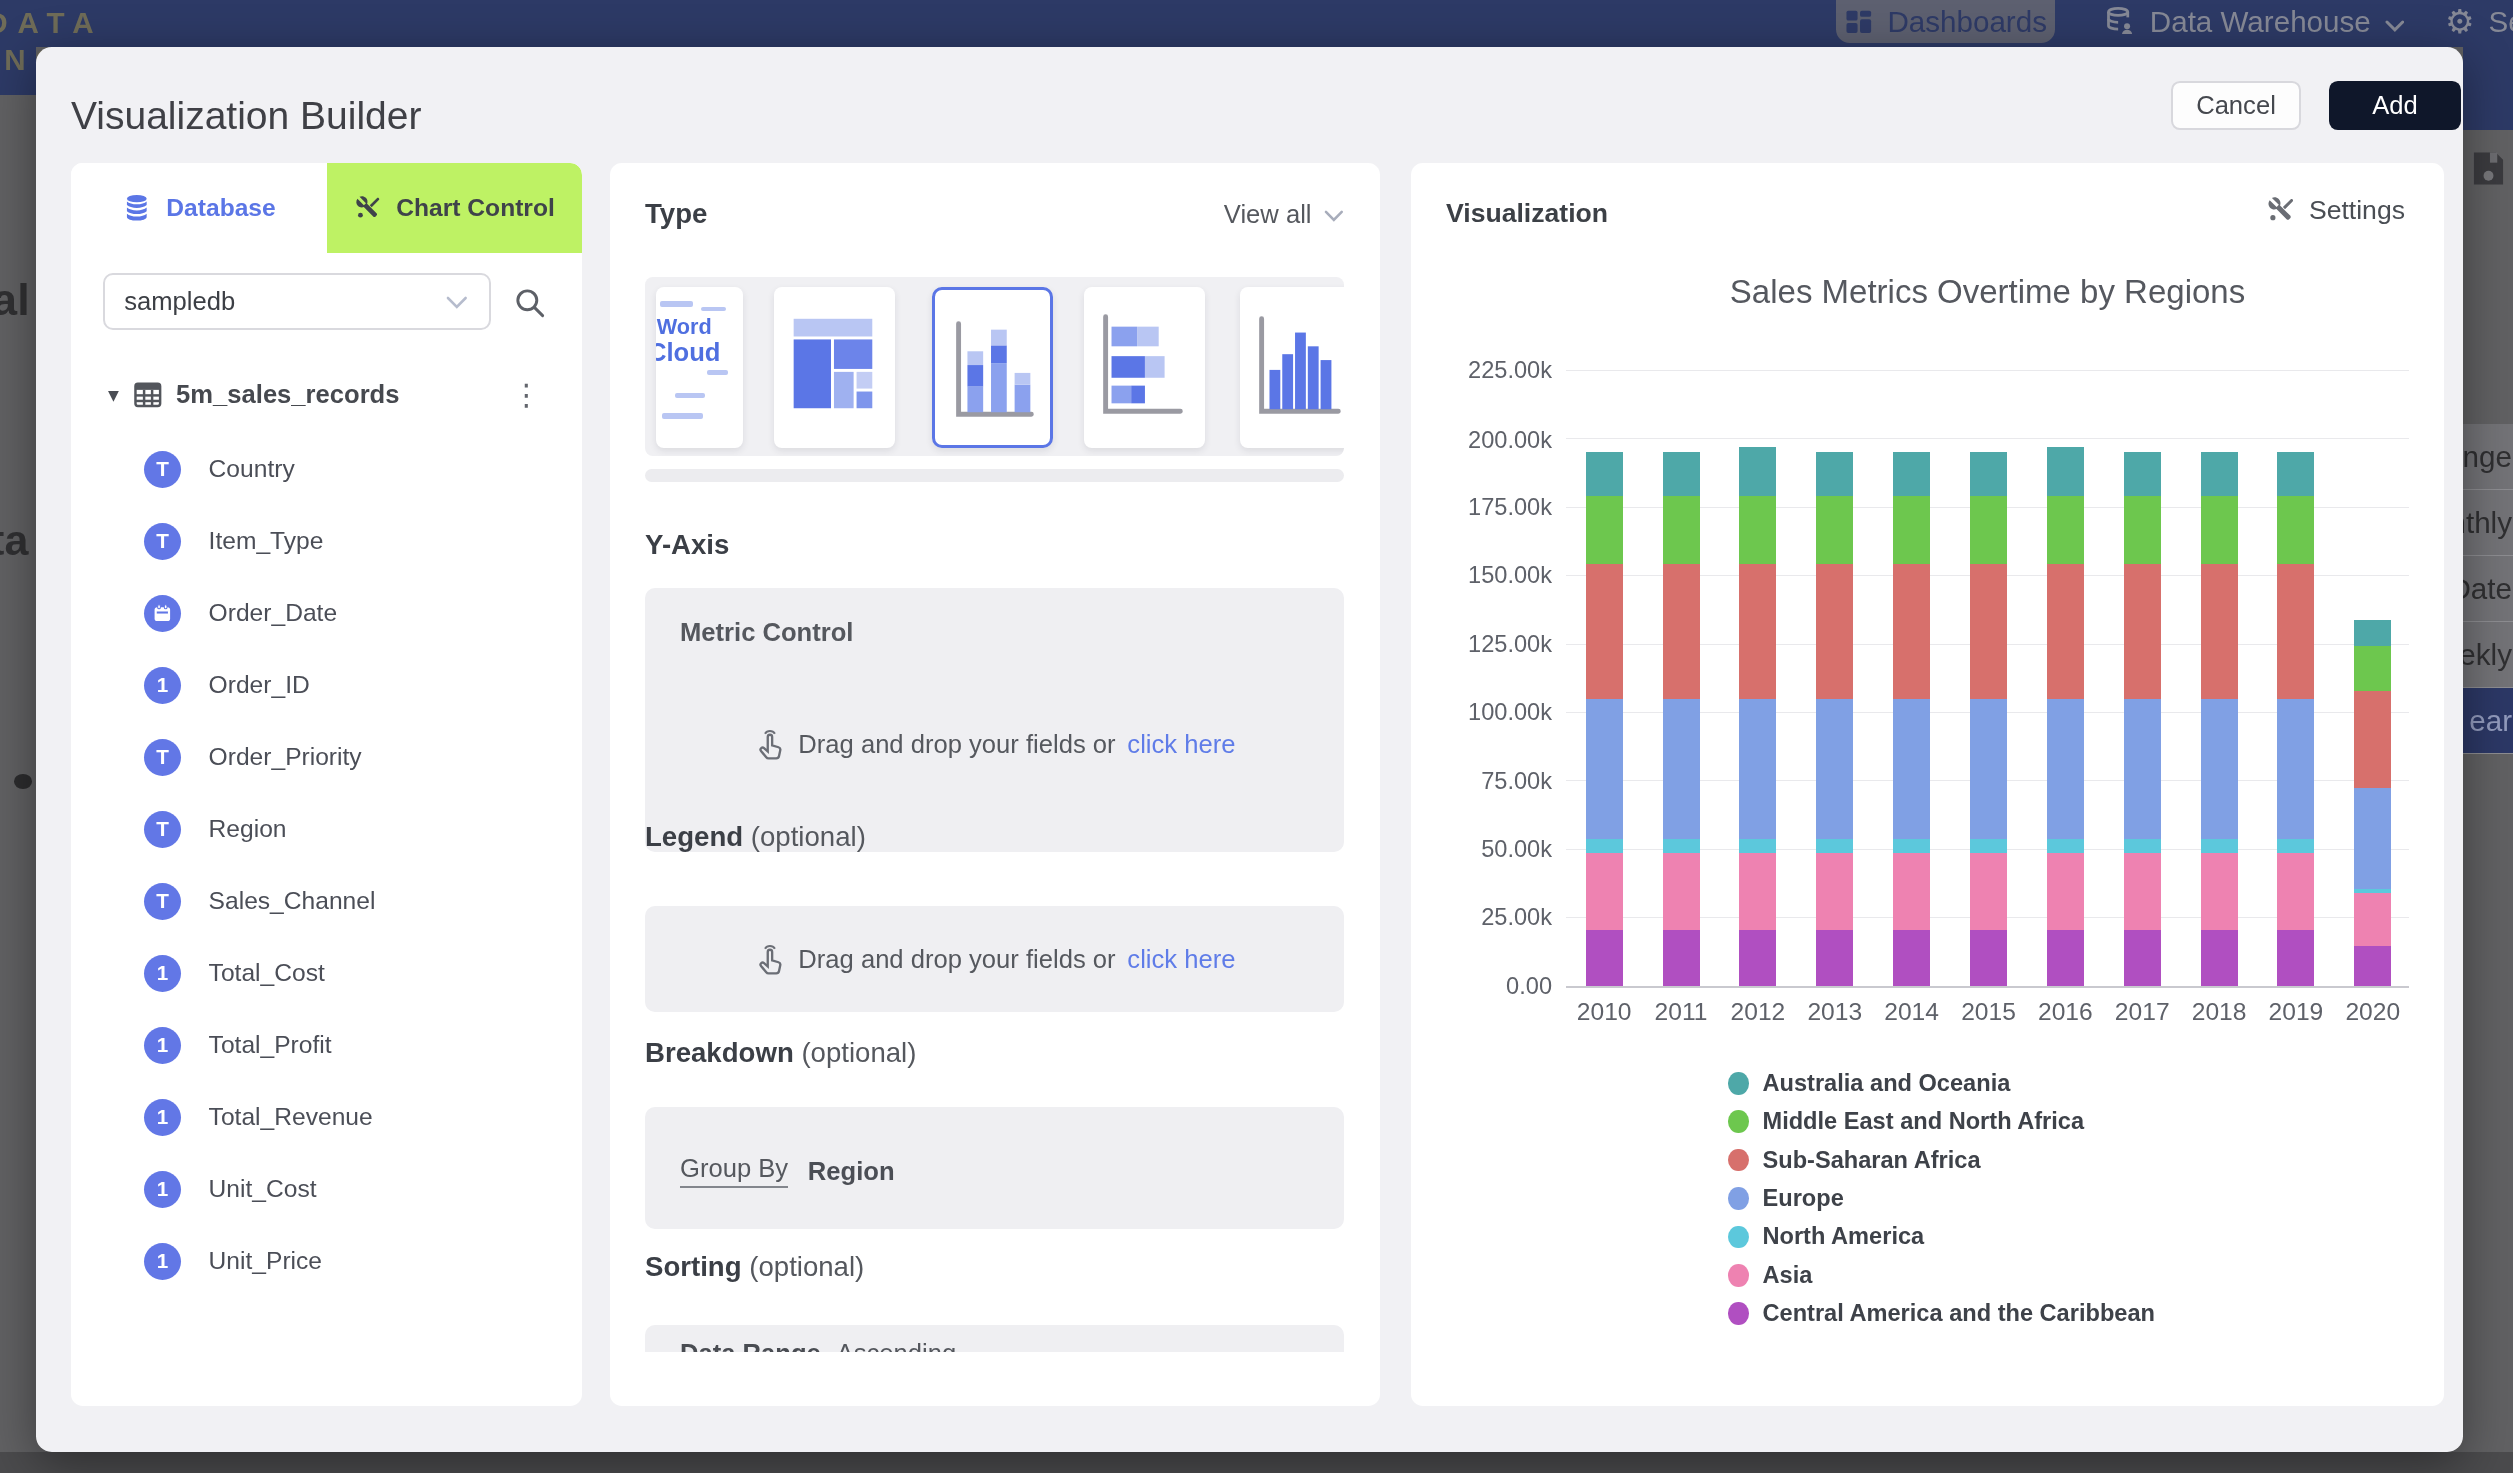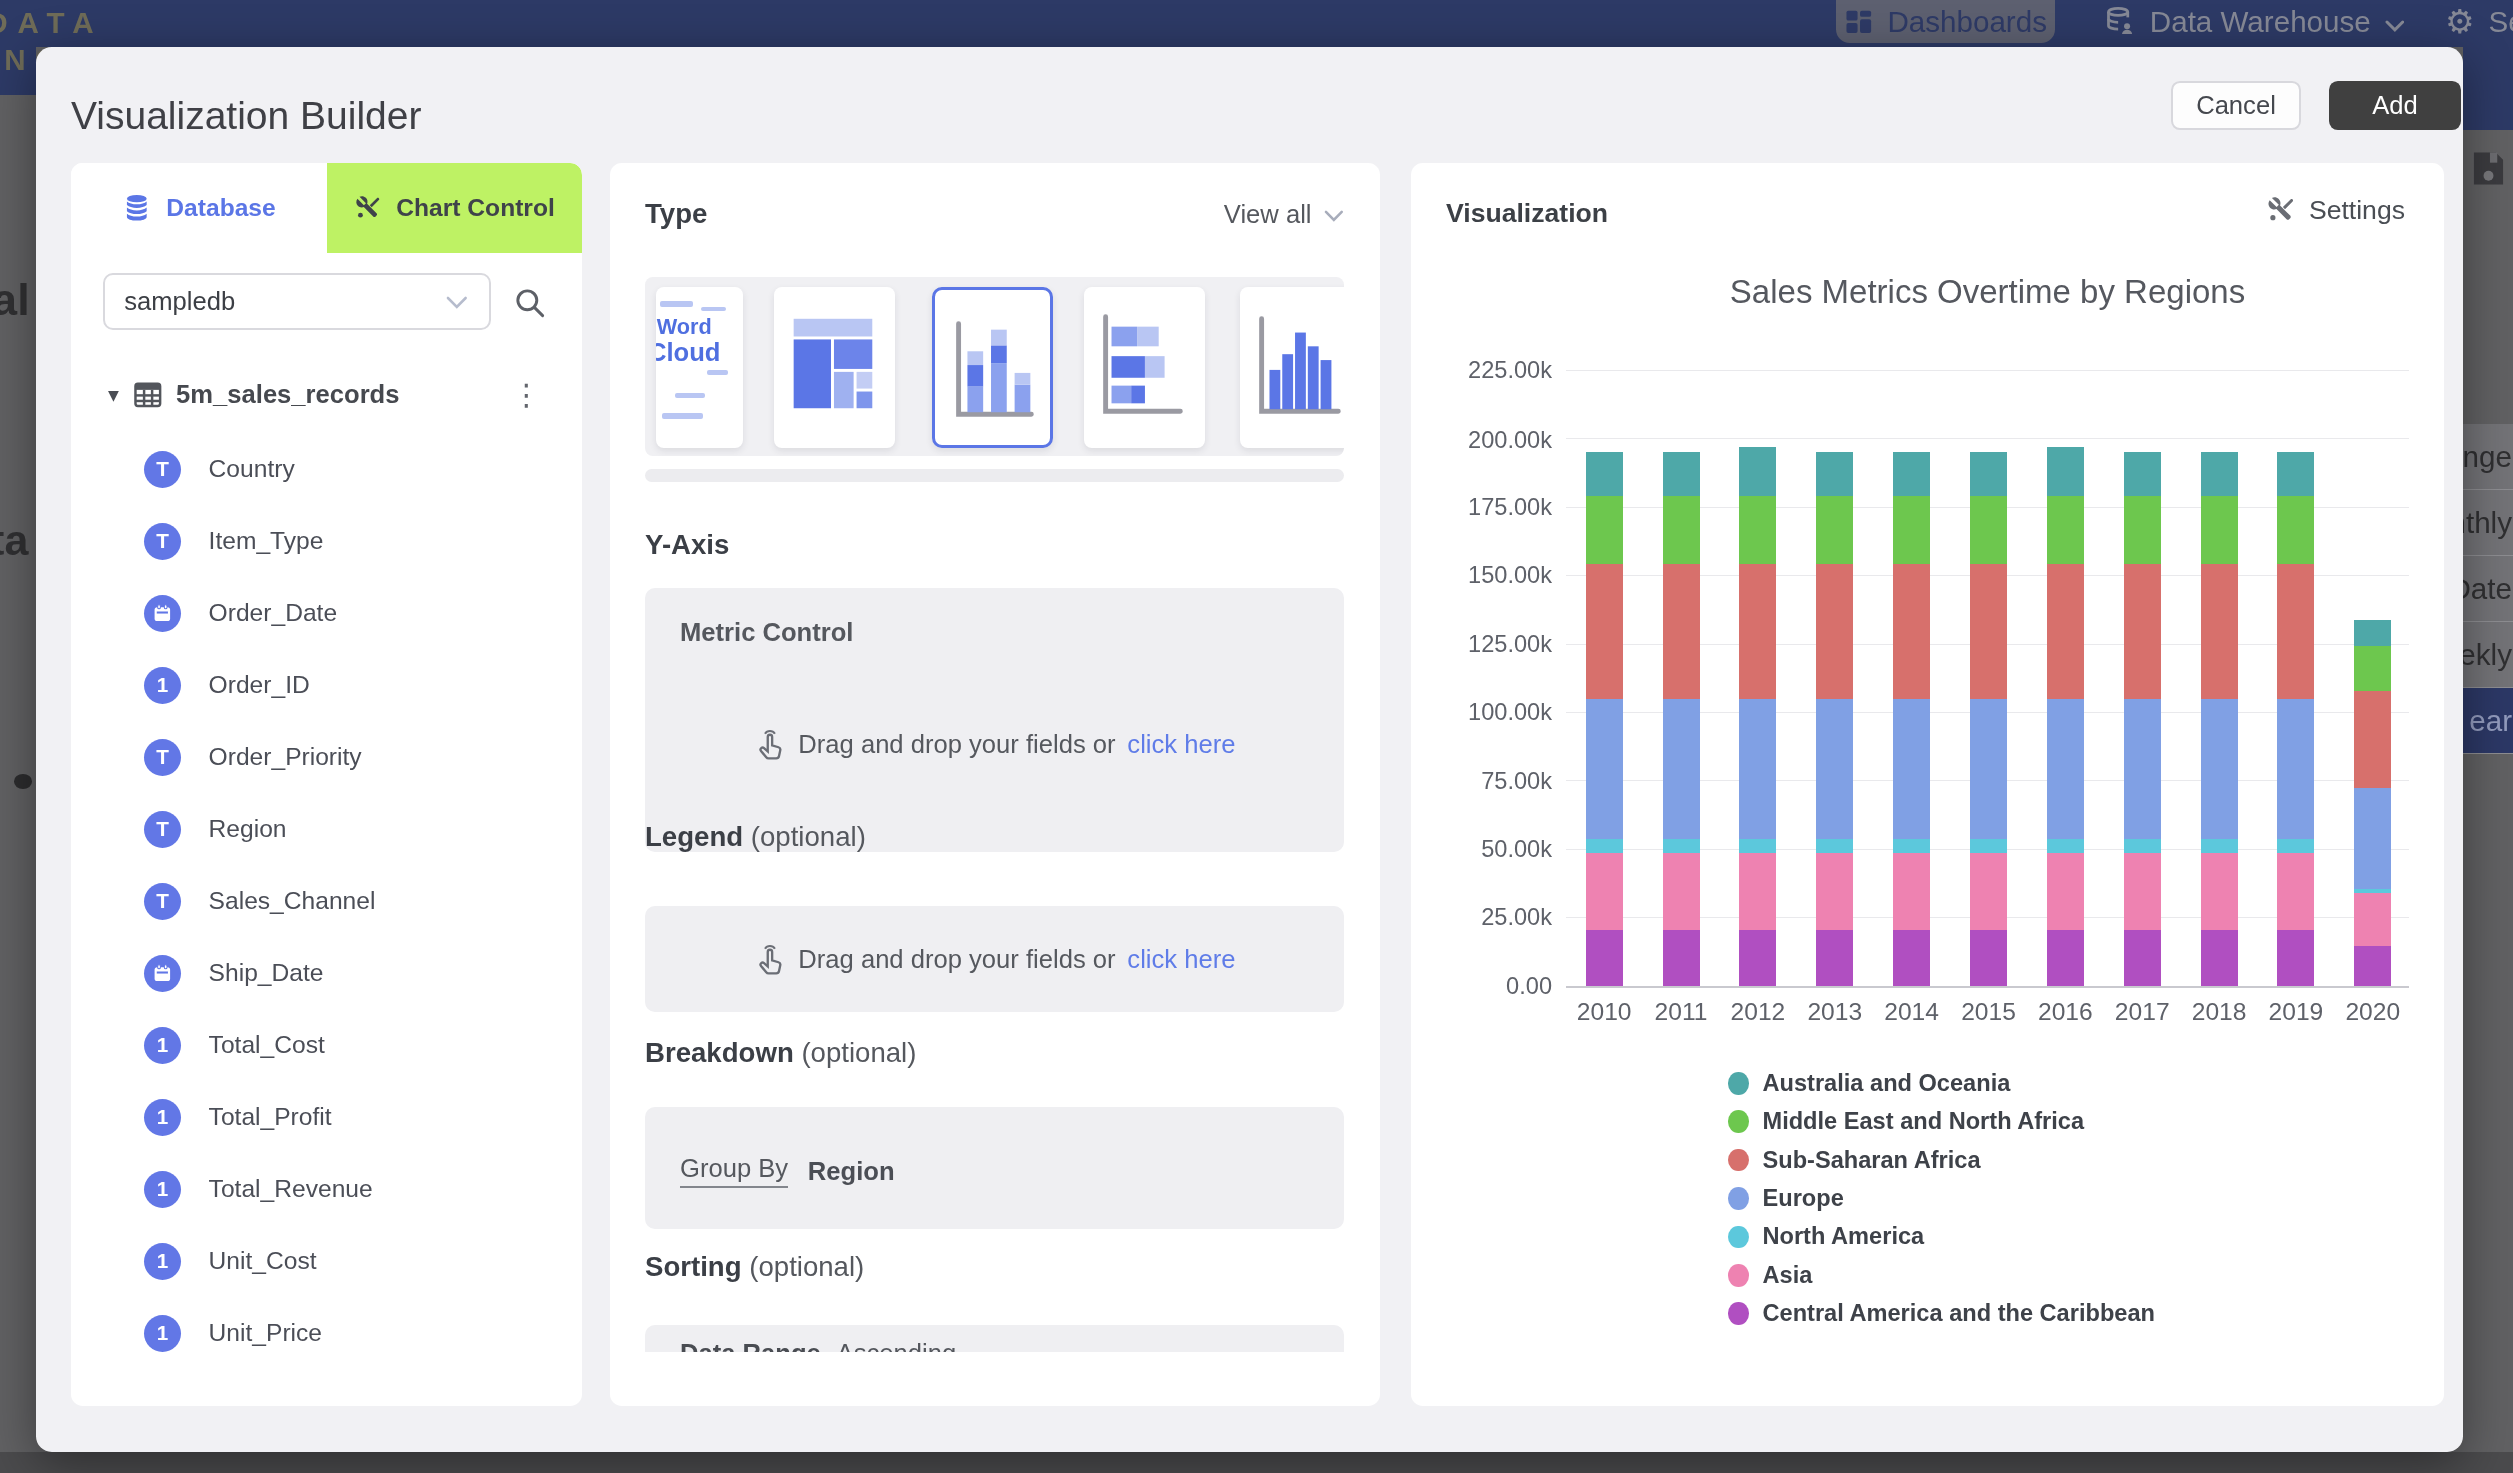--- a/index.html
+++ b/index.html
@@ -24,21 +24,21 @@
   .bg-right-menu { position:absolute; left:2463px; top:424px; width:51px; z-index:1; background:#737377; }
   .bg-menu-item { height:66px; border-bottom:1px solid #8d8d91; color:#2f2f31; font-size:29.6px; display:flex; align-items:center; white-space:nowrap; overflow:hidden; direction:rtl; padding-right:2px; }
   .bg-menu-item.sel { background:#2c3866; color:#929bbd; }
   .bottom-strip { position:absolute; left:0; top:1452px; width:2514px; height:21.7px; background:#4b4b4d; z-index:1; }
 
   
   .modal { position:absolute; left:36px; top:47px; width:2427px; height:1405px; background:#f1f1f4; border-radius:15.8px; box-shadow:0 11.8px 49px rgba(0,0,0,.4); z-index:5; }
   .modal-title { position:absolute; left:35px; top:47px; font-size:39px; color:#3f4046; }
   .btn { position:absolute; top:34px; height:49px; border-radius:8.9px; font-size:25.6px; display:flex; align-items:center; justify-content:center; cursor:pointer; }
   .btn-cancel { left:2135px; width:130px; background:#fdfdfd; border:2px solid #d8d8dd; color:#45484e; }
-  .btn-add { left:2293px; width:132px; background:#404040; color:#ffffff; }
+  .btn-add { left:2293px; width:132px; background:#0f172a; color:#ffffff; }
 
   .panel { position:absolute; top:116px; height:1243px; background:#ffffff; border-radius:11.8px; }
   .panel-left  { left:35px;  width:511px; overflow:hidden; }
   .panel-mid   { left:574px; width:770px; overflow:hidden; }
   .panel-right { left:1375px; width:1033px; overflow:hidden; }
 
   
   .tab { position:absolute; top:0; height:90px; width:50%; display:flex; align-items:center; justify-content:center; gap:15px; font-size:24.6px; cursor:pointer; }
   .tab-db { left:0; background:#ffffff; color:#5b76e6; font-weight:bold; }
   .tab-cc { left:50%; background:#bef264; color:#3f434a; font-weight:bold; border-radius:0 11.8px 0 0; }
@@ -263,31 +263,20 @@
         </div>
         <div class="field-row">
           <span class="ficon">T</span>
           <span class="flabel">Region</span>
         </div>
         <div class="field-row">
           <span class="ficon">T</span>
           <span class="flabel">Sales_Channel</span>
         </div>
         <div class="field-row">
-          <span class="ficon">
-            <svg width="20.7" height="20.7" viewBox="0 0 20 20">
-              <rect x="2.5" y="4" width="15" height="13.5" rx="2.5" fill="#ffffff"></rect>
-              <rect x="5.5" y="1.6" width="2.6" height="4" rx="1.3" fill="#ffffff" stroke="#6277e6" stroke-width="1"></rect>
-              <rect x="11.9" y="1.6" width="2.6" height="4" rx="1.3" fill="#ffffff" stroke="#6277e6" stroke-width="1"></rect>
-              <rect x="4.6" y="8.2" width="10.8" height="2" fill="#6277e6"></rect>
-            </svg>
-          </span>
-          <span class="flabel">Ship_Date</span>
-        </div>
-        <div class="field-row">
           <span class="ficon">1</span>
           <span class="flabel">Total_Cost</span>
         </div>
         <div class="field-row">
           <span class="ficon">1</span>
           <span class="flabel">Total_Profit</span>
         </div>
         <div class="field-row">
           <span class="ficon">1</span>
           <span class="flabel">Total_Revenue</span>

